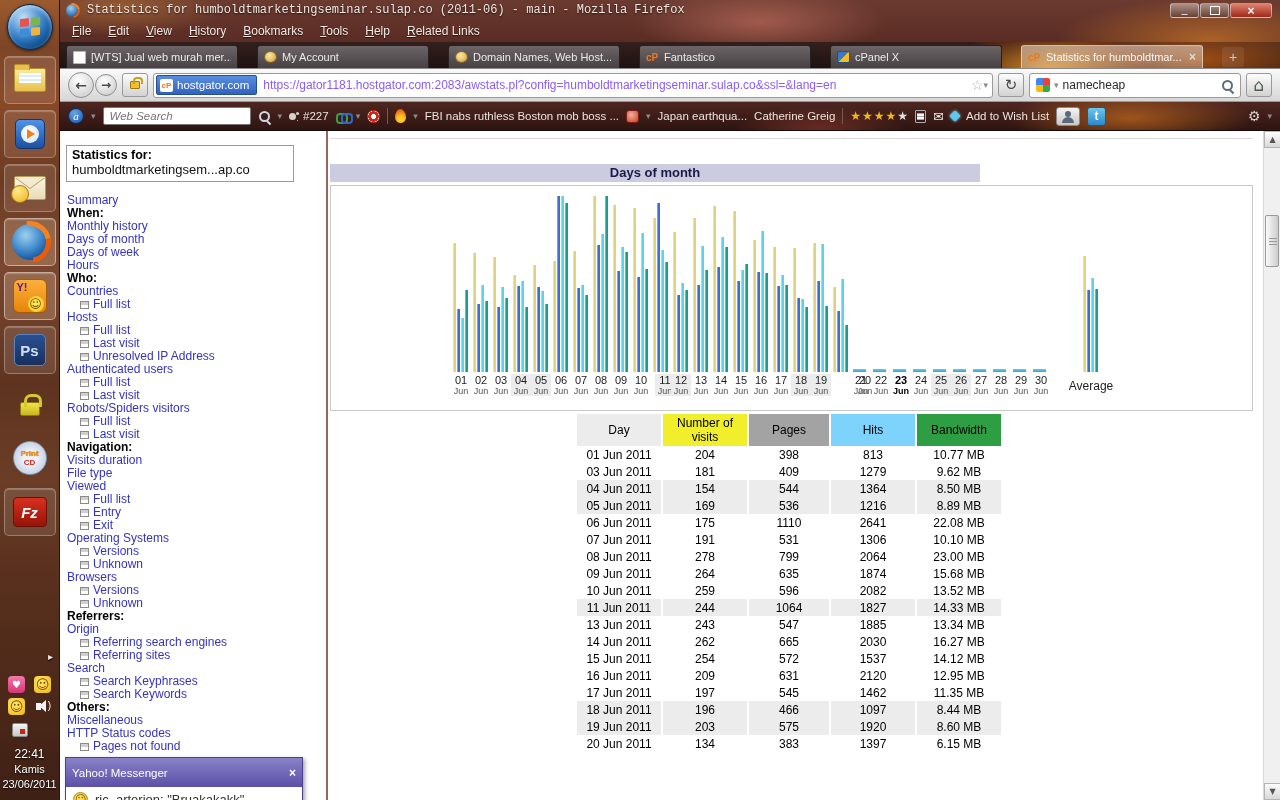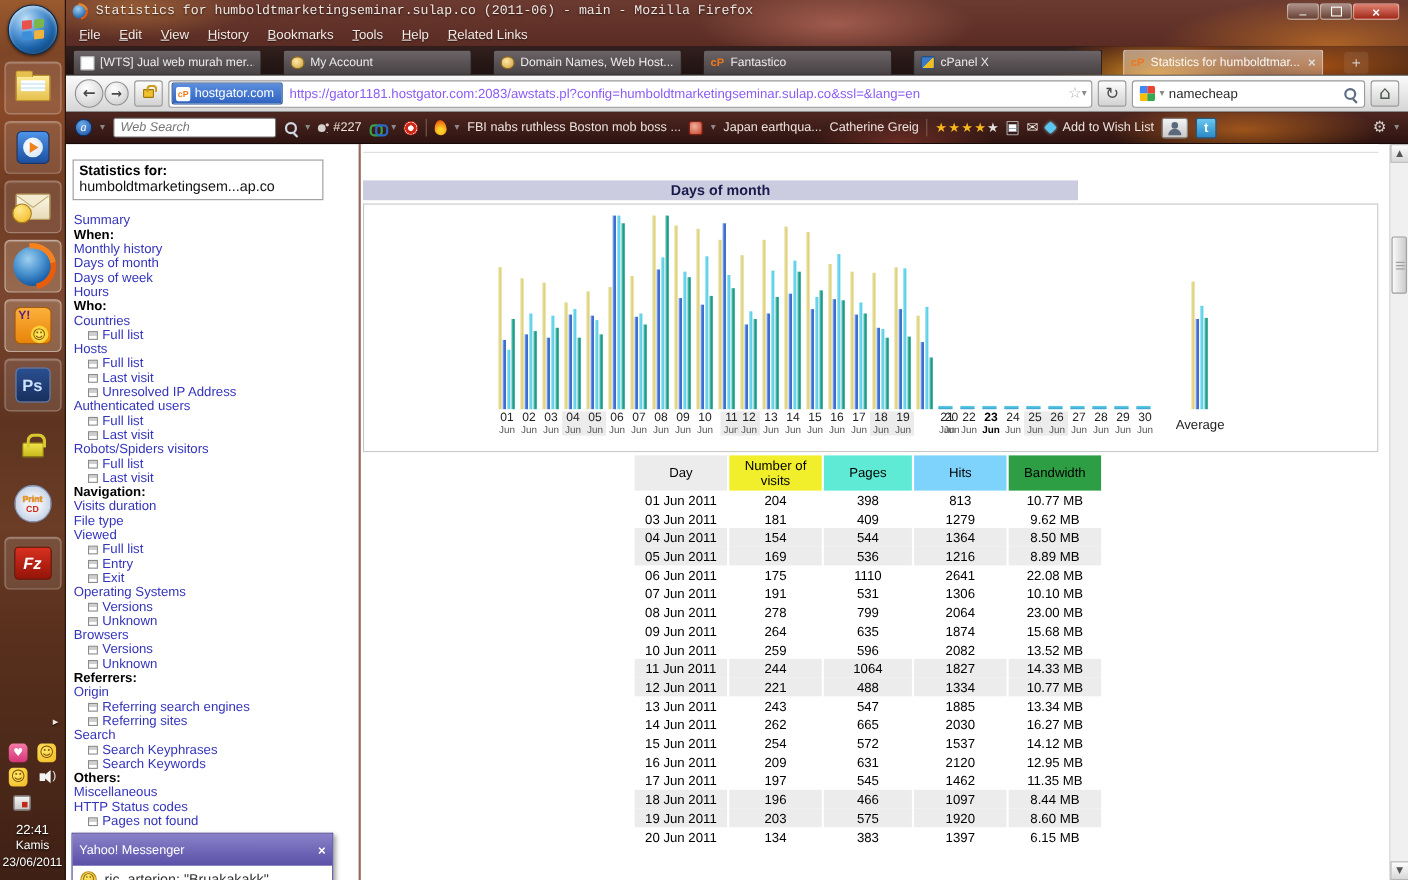--- a/index.html
+++ b/index.html
@@ -211,21 +211,21 @@
   .day-label .num { display:block; font-size:11px; line-height:12px; color:#222; }
   .day-label .mon { display:block; font-size:9px; line-height:10px; color:#555; }
   .day-label.weekend { background:#ececec; }
   .day-label.today .num, .day-label.today .mon { font-weight:bold; color:#000; }
   .avg-label { position:absolute; left:598px; top:5px; width:80px; text-align:center; font-size:12px; color:#222; }
 
   .aw-table { position:absolute; left:245px; top:283px; border-collapse:separate; border-spacing:2px 0; font-size:12px; color:#000; }
   .aw-table th { font-weight:normal; font-size:12px; height:32px; text-align:center; vertical-align:middle; padding:0 4px; }
   .aw-table td { height:17px; text-align:center; padding:0 4px; }
   .th-0 { width:84px; background:#ececec; } .th-1 { width:84px; background:#f1ee2c; }
-  .th-2 { width:80px; background:#5eead4;margin-left:20px; } .th-3 { width:84px; background:#7dd3fc; }
+  .th-2 { width:80px; background:#a3a3a3;margin-left:20px; } .th-3 { width:84px; background:#7dd3fc; }
   .th-4 { width:84px; background:#2e9e44; }
   tr.weekend td { background:#ececec; }
 
   #scrollbar { position:absolute; right:0; top:0; bottom:0; width:17px; background:#f0f0f0; border-left:1px solid #d8d8d8; }
   .sb-arrow { position:absolute; left:0; width:17px; height:17px; background:linear-gradient(180deg,#fdfdfd,#d8d8d8);
     border:1px solid #b4b4b4; color:#555; font-size:8px; text-align:center; line-height:15px; }
   .sb-up { top:0; } .sb-down { bottom:0; }
   .sb-thumb { position:absolute; left:1px; top:84px; width:14px; height:52px; border:1px solid #9a9a9a; border-radius:2px;
     background:linear-gradient(90deg,#fafafa,#cccccc); }
   .sb-thumb::after { content:''; position:absolute; left:3px; top:22px; width:8px; height:1px; background:#999;
@@ -898,27 +898,20 @@
                 <td>2082</td>
                 <td>13.52 MB</td>
               </tr>
               <tr class="weekend">
                 <td>11 Jun 2011</td>
                 <td>244</td>
                 <td>1064</td>
                 <td>1827</td>
                 <td>14.33 MB</td>
               </tr>
-              <tr class="weekend">
-                <td>12 Jun 2011</td>
-                <td>221</td>
-                <td>488</td>
-                <td>1334</td>
-                <td>10.77 MB</td>
-              </tr>
               <tr>
                 <td>13 Jun 2011</td>
                 <td>243</td>
                 <td>547</td>
                 <td>1885</td>
                 <td>13.34 MB</td>
               </tr>
               <tr>
                 <td>14 Jun 2011</td>
                 <td>262</td>

